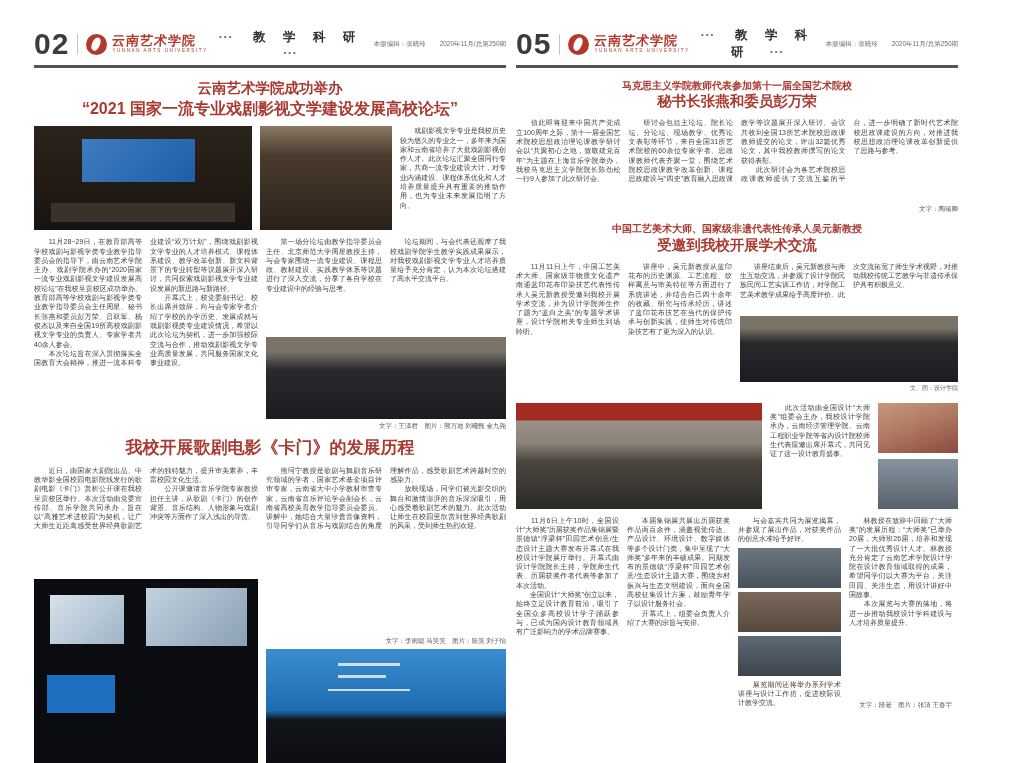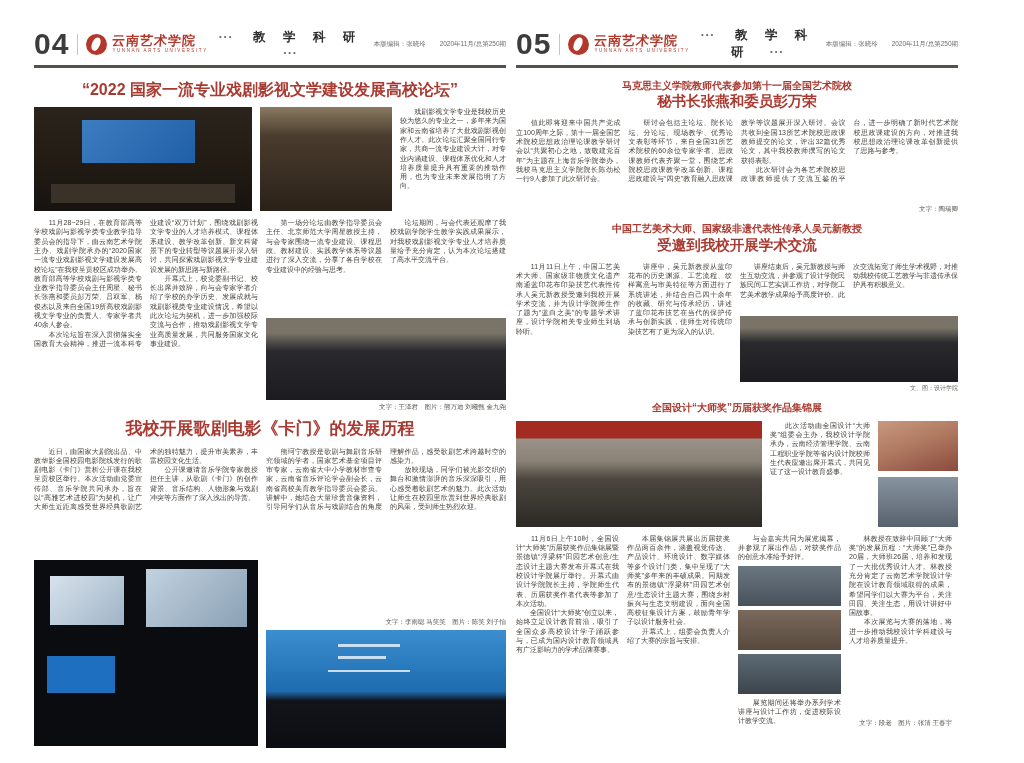--- a/index.html
+++ b/index.html
@@ -63,38 +63,39 @@
 
   .row{display:flex;gap:8px;}
 </style>
 </head>
 <body>
 
 <div class="canvas">
 
   <div class="page page-left">
     <div class="masthead">
-      <div class="pagenum">04</div>
+      <div class="pagenum">02</div>
       <div class="logo">
         <div class="logo-mark"></div>
         <div class="logo-text">
           <span class="logo-cn">云南艺术学院</span>
           <span class="logo-en">YUNNAN ARTS UNIVERSITY</span>
         </div>
       </div>
       <div class="section-title"><span class="dots">•••</span>　<span>教 学 科 研</span>　<span class="dots">•••</span></div>
       <div class="meta">
         <span>本版编辑：张晓玲</span>
         <span>2020年11月/总第250期</span>
       </div>
     </div>
     <div class="rule"></div>
 
     <div class="headline" style="margin-top:11px;">
-      <div class="hl-l2">“2022 国家一流专业戏剧影视文学建设发展高校论坛”</div>
+      <div class="hl-l1">云南艺术学院成功举办</div>
+      <div class="hl-l2">“2021 国家一流专业戏剧影视文学建设发展高校论坛”</div>
     </div>
 
     <div class="row" style="margin-top:7px;">
       <div class="ph ph-forum" style="width:218px;height:104px;">
         <div class="screen"></div>
         <div class="podium"></div>
       </div>
       <div class="ph ph-tables" style="width:132px;height:104px;"></div>
       <div class="btxt" style="flex:1;height:104px;">　　戏剧影视文学专业是我校历史较为悠久的专业之一，多年来为国家和云南省培养了大批戏剧影视创作人才。此次论坛汇聚全国同行专家，共商一流专业建设大计，对专业内涵建设、课程体系优化和人才培养质量提升具有重要的推动作用，也为专业未来发展指明了方向。</div>
     </div>
@@ -171,21 +172,20 @@
       <div class="btxt cols2" style="width:216px;height:134px;">　　11月11日上午，中国工艺美术大师、国家级非物质文化遗产南通蓝印花布印染技艺代表性传承人吴元新教授受邀到我校开展学术交流，并为设计学院师生作了题为“蓝白之美”的专题学术讲座，设计学院相关专业师生到场聆听。
 　　讲座中，吴元新教授从蓝印花布的历史渊源、工艺流程、纹样寓意与审美特征等方面进行了系统讲述，并结合自己四十余年的收藏、研究与传承经历，讲述了蓝印花布技艺在当代的保护传承与创新实践，使师生对传统印染技艺有了更为深入的认识。</div>
       <div style="flex:1;">
         <div class="btxt cols2" style="height:50px;">　　讲座结束后，吴元新教授与师生互动交流，并参观了设计学院民族民间工艺实训工作坊，对学院工艺美术教学成果给予高度评价。此次交流拓宽了师生学术视野，对推动我校传统工艺教学与非遗传承保护具有积极意义。</div>
         <div class="ph ph-hall" style="width:100%;height:66px;margin-top:4px;"></div>
         <div class="caption">文、图：设计学院</div>
       </div>
     </div>
 
     <div class="headline" style="margin-top:5px;">
-      <div class="hl-sm1">全国设计“大师奖”历届获奖作品集锦展</div>
     </div>
 
     <div class="row" style="margin-top:7px;">
       <div class="ph ph-redbanner" style="width:246px;height:106px;"></div>
       <div class="btxt" style="width:100px;height:106px;">　　此次活动由全国设计“大师奖”组委会主办，我校设计学院承办，云南经济管理学院、云南工程职业学院等省内设计院校师生代表应邀出席开幕式，共同见证了这一设计教育盛事。</div>
       <div style="width:80px;display:flex;flex-direction:column;gap:6px;">
         <div class="ph ph-woman" style="width:80px;height:50px;"></div>
         <div class="ph ph-booth" style="width:80px;height:50px;"></div>
       </div>
     </div>

